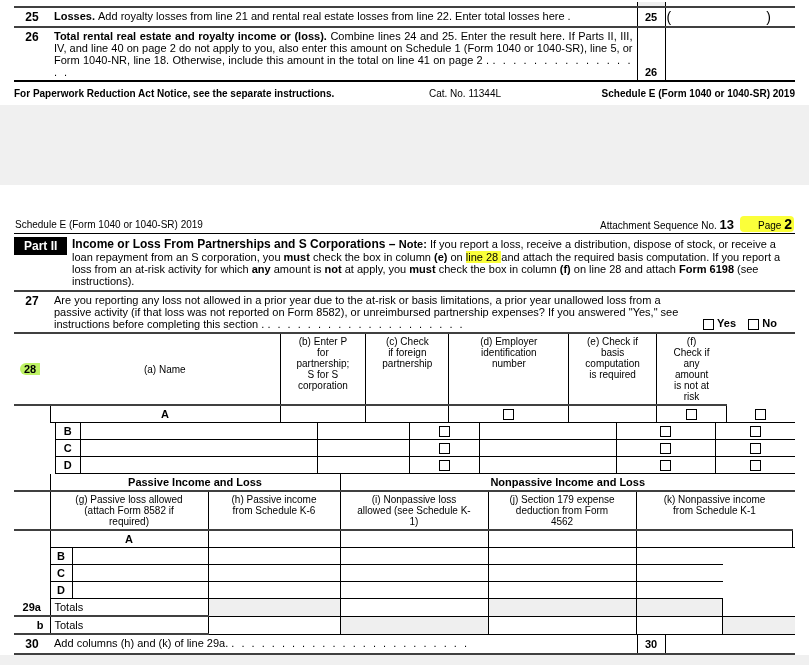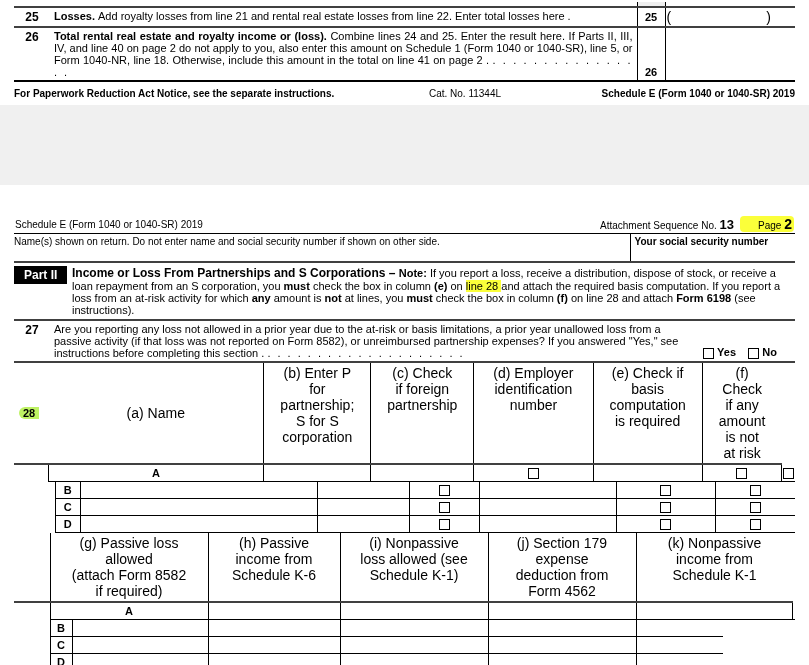--- a/index.html
+++ b/index.html
@@ -21,21 +21,21 @@
   .linecell { vertical-align:top; padding:2px 4px; }
   .numcell { width:36px; text-align:center; font-weight:bold; font-size:12px; vertical-align:top; padding:2px 0;}
   .fieldnum { width:28px; text-align:center; font-weight:bold; padding:2px 0;}
   .graycell { background:#efefef; }
   .partbox { background:#000; color:#fff; font-weight:bold; padding:2px 10px; display:inline-block; font-size:12px;}
   .hl { background:#fbff3a; }
   .hl-round { background:#bef264; border-radius:10px 0 0 10px; padding:0 4px; margin-left:-4px;}
   .checkbox { display:inline-block; border:1px solid #000; width:11px; height:11px; vertical-align:middle;}
   .rowletter { width:22px; text-align:center; font-weight:bold; border-left:1px solid #000; border-right:1px solid #000; border-bottom:1px solid #000;}
   .gridcell { border-right:1px solid #000; border-bottom:1px solid #000; height:17px;}
-  .hdrcell { border-right:1px solid #000; font-size:14px; padding:2px 16px; text-align:center; vertical-align:top;}
+  .hdrcell { border-right:1px solid #000; font-size:10px; padding:2px 16px; text-align:center; vertical-align:top;}
   .dots { letter-spacing:2px; }
   .footer-row td { padding:6px 0; font-size:10px; }
   .paren { font-size:14px; }
 </style>
 </head>
 <body>
 
 <div class="page page1-bottom">
 
   <table>
@@ -87,28 +87,20 @@
       <td class="thin small">Schedule E (Form 1040 or 1040-SR) 2019</td>
       <td class="thin small r" style="width:200px;">
         <span>Attachment Sequence No.</span>
         <span class="bold" style="font-size:13px;">13</span>
       </td>
       <td class="thin small r" style="width:60px;">
         <span class="hl" style="display:inline-block;padding:0 2px 0 18px;border-radius:4px;">
           <span>Page </span><span class="bold" style="font-size:14px;">2</span>
         </span>
       </td>
-    </tr>
-  </tbody>
-    </table>
-  <table>
-    <tbody>
-        <tr>
-      <td class="bb small" style="padding:2px 0 14px 0;">Name(s) shown on return. Do not enter name and social security number if shown on other side.</td>
-      <td class="bb bl small bold" style="width:165px; padding:2px 4px 14px 4px; vertical-align:top;">Your social security number</td>
     </tr>
   </tbody>
     </table>
 
 
   <table>
     <tbody>
         <tr>
       <td class="bb" style="width:54px; vertical-align:top; padding:3px 0;">
         <span class="partbox">Part II</span>
@@ -118,21 +110,21 @@
         <span class="bold">Note: </span>
         <span>If you report a loss, receive a distribution, dispose of stock, or receive a loan repayment from an S corporation, you </span>
         <span class="bold">must</span>
         <span> check the box in column </span>
         <span class="bold">(e)</span>
         <span> on </span>
         <span class="hl">line 28 </span><span>and attach the required basis computation. If you report a loss from an at-risk activity for which </span>
         <span class="bold">any</span>
         <span> amount is </span>
         <span class="bold">not</span>
-        <span> at lines, you </span>
+        <span> at apply, you </span>
         <span class="bold">must</span>
         <span> check the box in column </span>
         <span class="bold">(f)</span>
         <span> on line 28 and attach </span>
         <span class="bold">Form 6198</span>
         <span> (see instructions).</span>
       </td>
     </tr>
   </tbody>
     </table>
@@ -221,20 +213,34 @@
           <td class="gridcell"></td>
           <td class="gridcell"></td>
           <td class="gridcell c"><span class="checkbox"></span></td>
           <td class="gridcell"></td>
           <td class="gridcell c"><span class="checkbox"></span></td>
           <td class="gridcell c" style="border-right:none;"><span class="checkbox"></span></td>
         </tr>
   </tbody>
     </table>
 
+  <table>
+    <colgroup>
+        <col style="width:36px;">
+        <col style="width:290px;">
+        <col>
+      </colgroup>
+    <tbody>
+        <tr>
+      <td class="bb"></td>
+      <td class="bb bl br bold c" style="padding:2px 0;">Passive Income and Loss</td>
+      <td class="bb bold c" style="padding:2px 0;">Nonpassive Income and Loss</td>
+    </tr>
+  </tbody>
+    </table>
 
   <table>
     <colgroup>
         <col style="width:36px;">
         <col style="width:158px;">
         <col style="width:132px;">
         <col style="width:148px;">
         <col style="width:148px;">
         <col>
       </colgroup>

